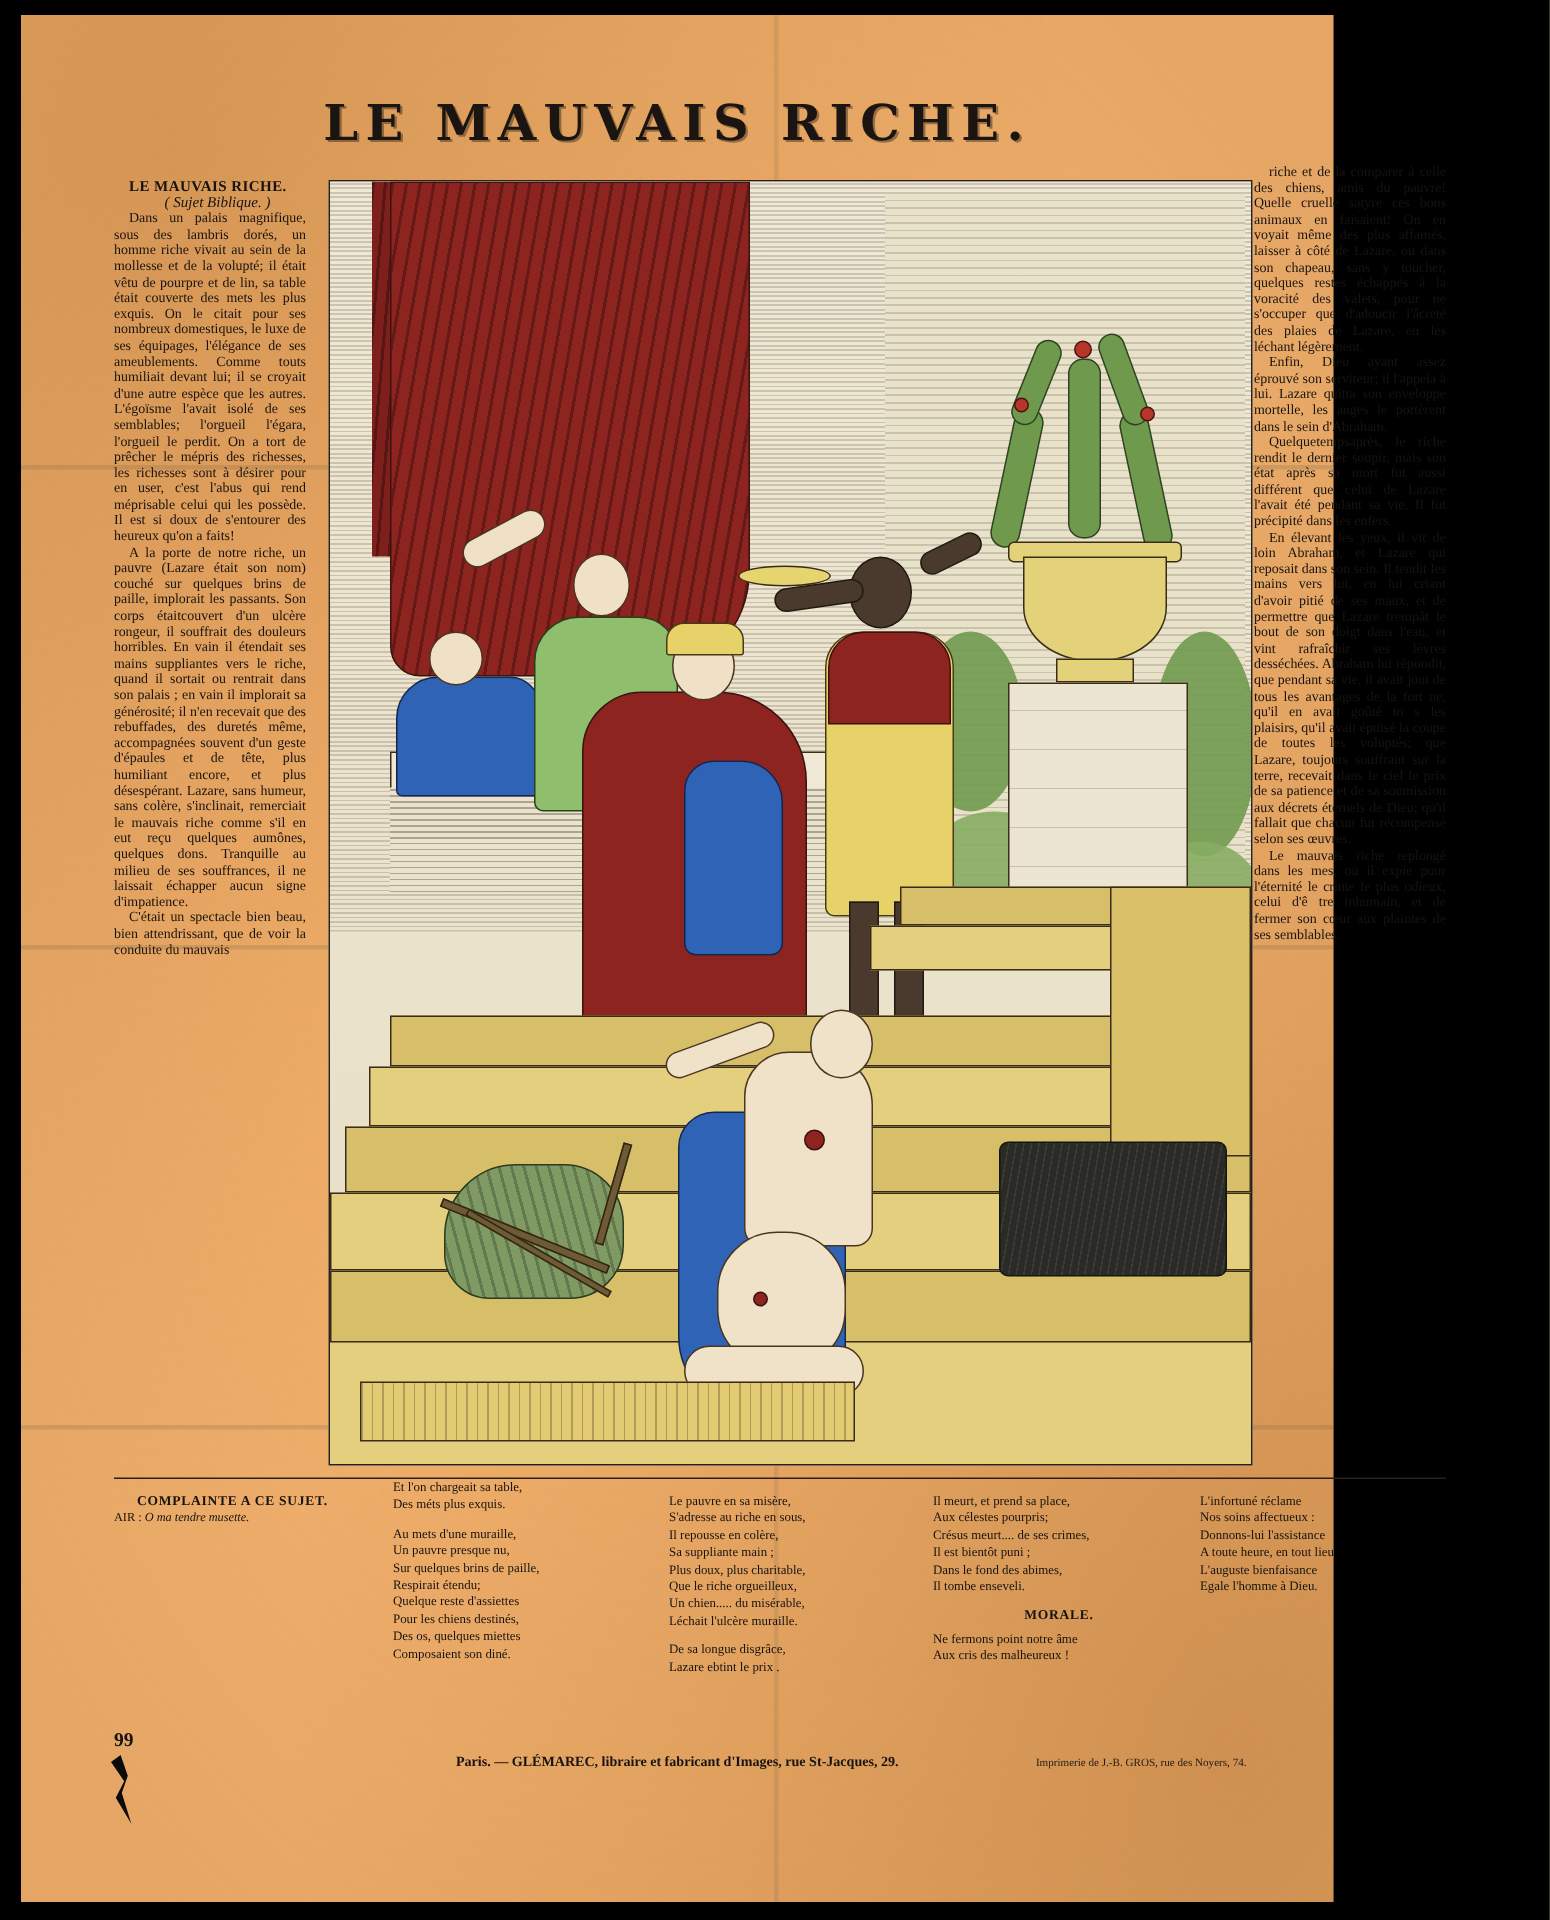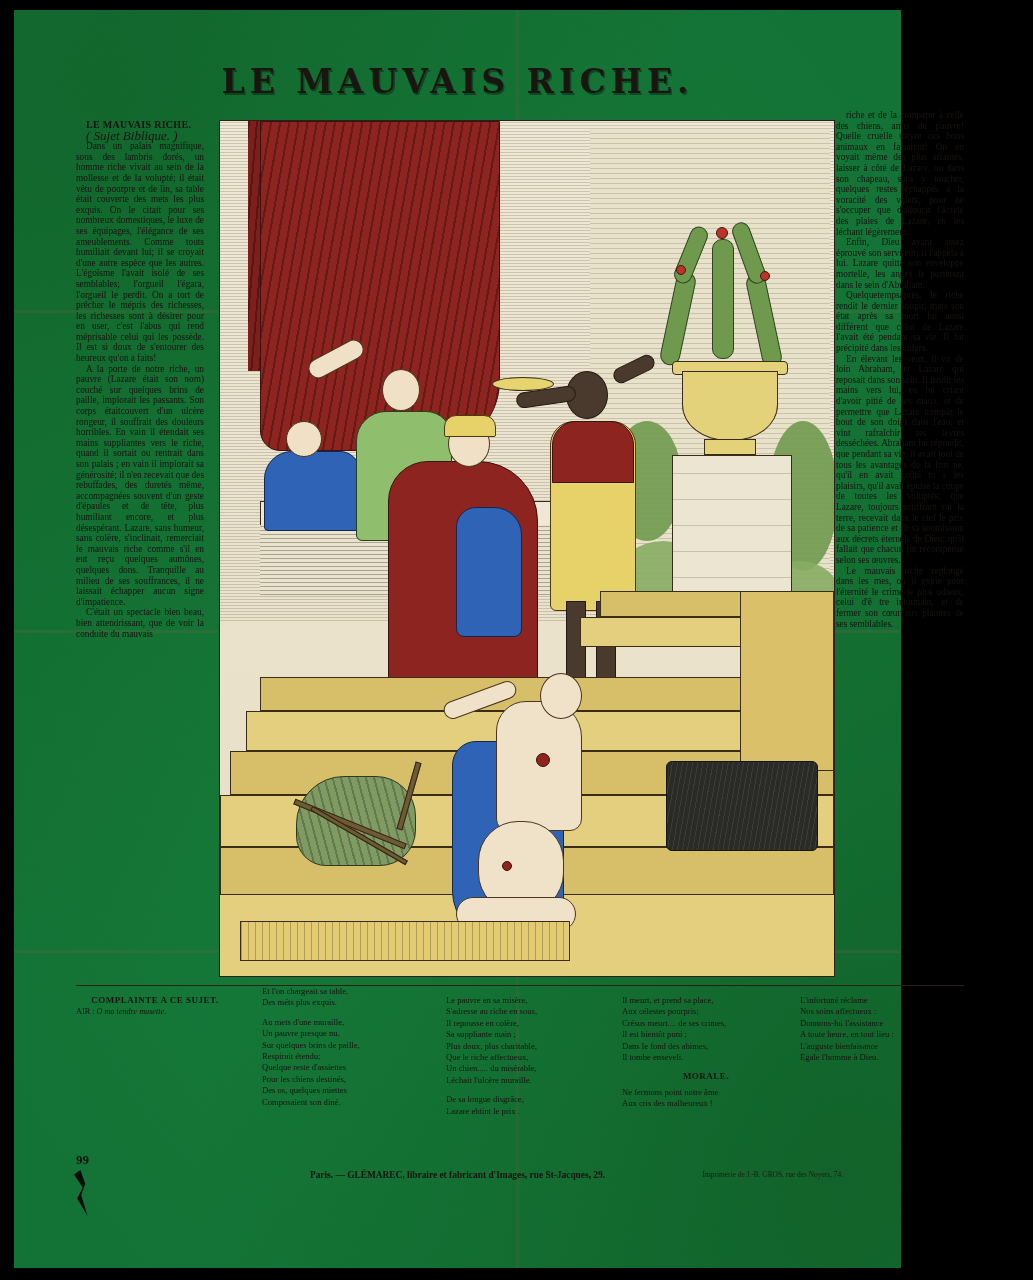--- a/index.html
+++ b/index.html
@@ -1,21 +1,20 @@
 <!DOCTYPE html>
 <html><head>
 <meta charset="utf-8">
 <style>
   html,body{margin:0;padding:0;background:#000;}
   body{width:1033px;height:1280px;overflow:hidden;font-family:"Liberation Serif",serif;}
   #sheet{
     position:absolute;left:14px;top:10px;width:875px;height:1258px;
-    background:#15803d;
+    background:#fdba74;
     box-shadow:0 0 6px rgba(0,0,0,.5);
-    padding-left:12px;
   }
   
   #sheet:before{
     content:"";position:absolute;inset:0;pointer-events:none;
     background:
       radial-gradient(ellipse at 12% 8%, rgba(190,170,130,.40), rgba(190,170,130,0) 55%),
       radial-gradient(ellipse at 92% 92%, rgba(180,160,120,.45), rgba(180,160,120,0) 55%),
       radial-gradient(ellipse at 50% 50%, rgba(255,252,240,.35), rgba(120,100,70,.18) 90%);
     mix-blend-mode:multiply;
   }
@@ -32,21 +31,21 @@
     font-size:33px;letter-spacing:5px;color:#1a1510;
     text-shadow:1.5px 1.5px 0 rgba(0,0,0,.35);
   }
 
   
   .col{position:absolute;font-size:9.3px;line-height:10.6px;color:#171310;text-align:justify;}
   .col p{margin:0 0 0 0;text-indent:10px;}
   .col-left{left:62px;top:110px;width:128px;}
   .col-right{left:822px;top:100px;width:128px;}
   .coltitle{font-weight:bold;font-size:10px;text-indent:0;letter-spacing:.3px;}
-  .colsub{font-style:italic;font-size:13px;text-indent:0;margin-bottom:2px;}
+  .colsub{text-align:center;font-style:italic;font-size:10px;text-indent:0;margin-bottom:2px;}
 
   
   #plate{
     position:absolute;left:205px;top:110px;width:614px;height:855px;
     border:1.5px solid #2a2018;background:#efe6cf;overflow:hidden;
   }
   #plate *{box-sizing:border-box;}
 
   .bg-arch{position:absolute;inset:0;background:
       linear-gradient(180deg,#efe8d4 0%,#eae2cb 60%,#e6dec4 100%);}
@@ -264,21 +263,21 @@
       </div>
     </div>
 
     <div class="song" style="left:432px;top:985px;width:172px">
       <div class="stz">
         <div>Le pauvre en sa misère,</div>
         <div>S'adresse au riche en sous,</div>
         <div>Il repousse en colère,</div>
         <div>Sa suppliante main ;</div>
         <div>Plus doux, plus charitable,</div>
-        <div>Que le riche affectueux,</div>
+        <div>Que le riche orgueilleux,</div>
         <div>Un chien..... du misérable,</div>
         <div>Léchait l'ulcère muraille.</div>
       </div>
       <div class="stz">
         <div>De sa longue disgrâce,</div>
         <div>Lazare ebtint le prix .</div>
       </div>
     </div>
 
     <div class="song" style="left:608px;top:985px;width:168px">

